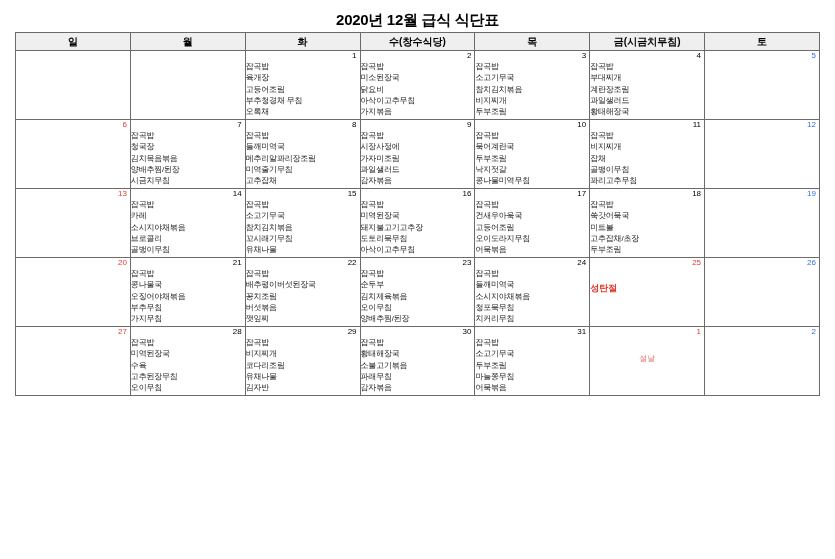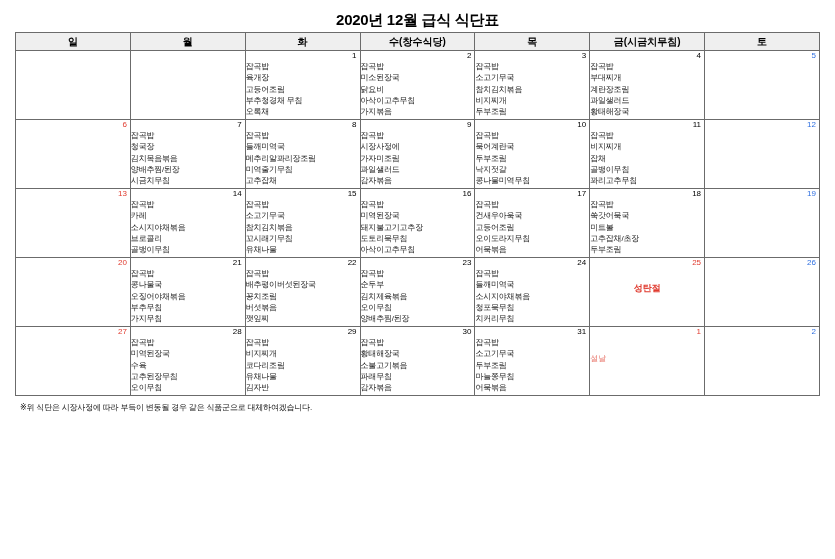--- a/index.html
+++ b/index.html
@@ -79,27 +79,28 @@
     padding-top:10px;
     font-size:8px;
     line-height:1.42;
     text-align:left;
     color:#1a1a1a;
     letter-spacing:-0.2px;
   }
   .menu div{white-space:nowrap;}
   .holiday{
     padding-top:24px;
-    text-align:center;
+    text-align:left;
     font-size:9px;
     font-weight:bold;
     color:#e03b2f;
   }
   .subnote{
     padding-top:26px;
+    text-align:center;
     font-size:8px;
     color:#e8756a;
   }
   .empty-cell{background:#fff;}
   .footnote{
     font-size:8px;
     padding:6px 0 0 16px;
     color:#111;
     letter-spacing:-0.2px;
   }
@@ -388,14 +389,13 @@
             <div class="daynum sun">1</div>
             <div class="subnote">설날</div>
           </td>
           <td>
             <div class="daynum sat">2</div>
           </td>
         </tr>
       </tbody>
   </table>
 
-  <div class="footnote">※위 식단은 시장사정에 따라 부득이 변동될 경우 같은 식품군으로 대체하여겠습니다.</div>
 </div>
 
 </body></html>

